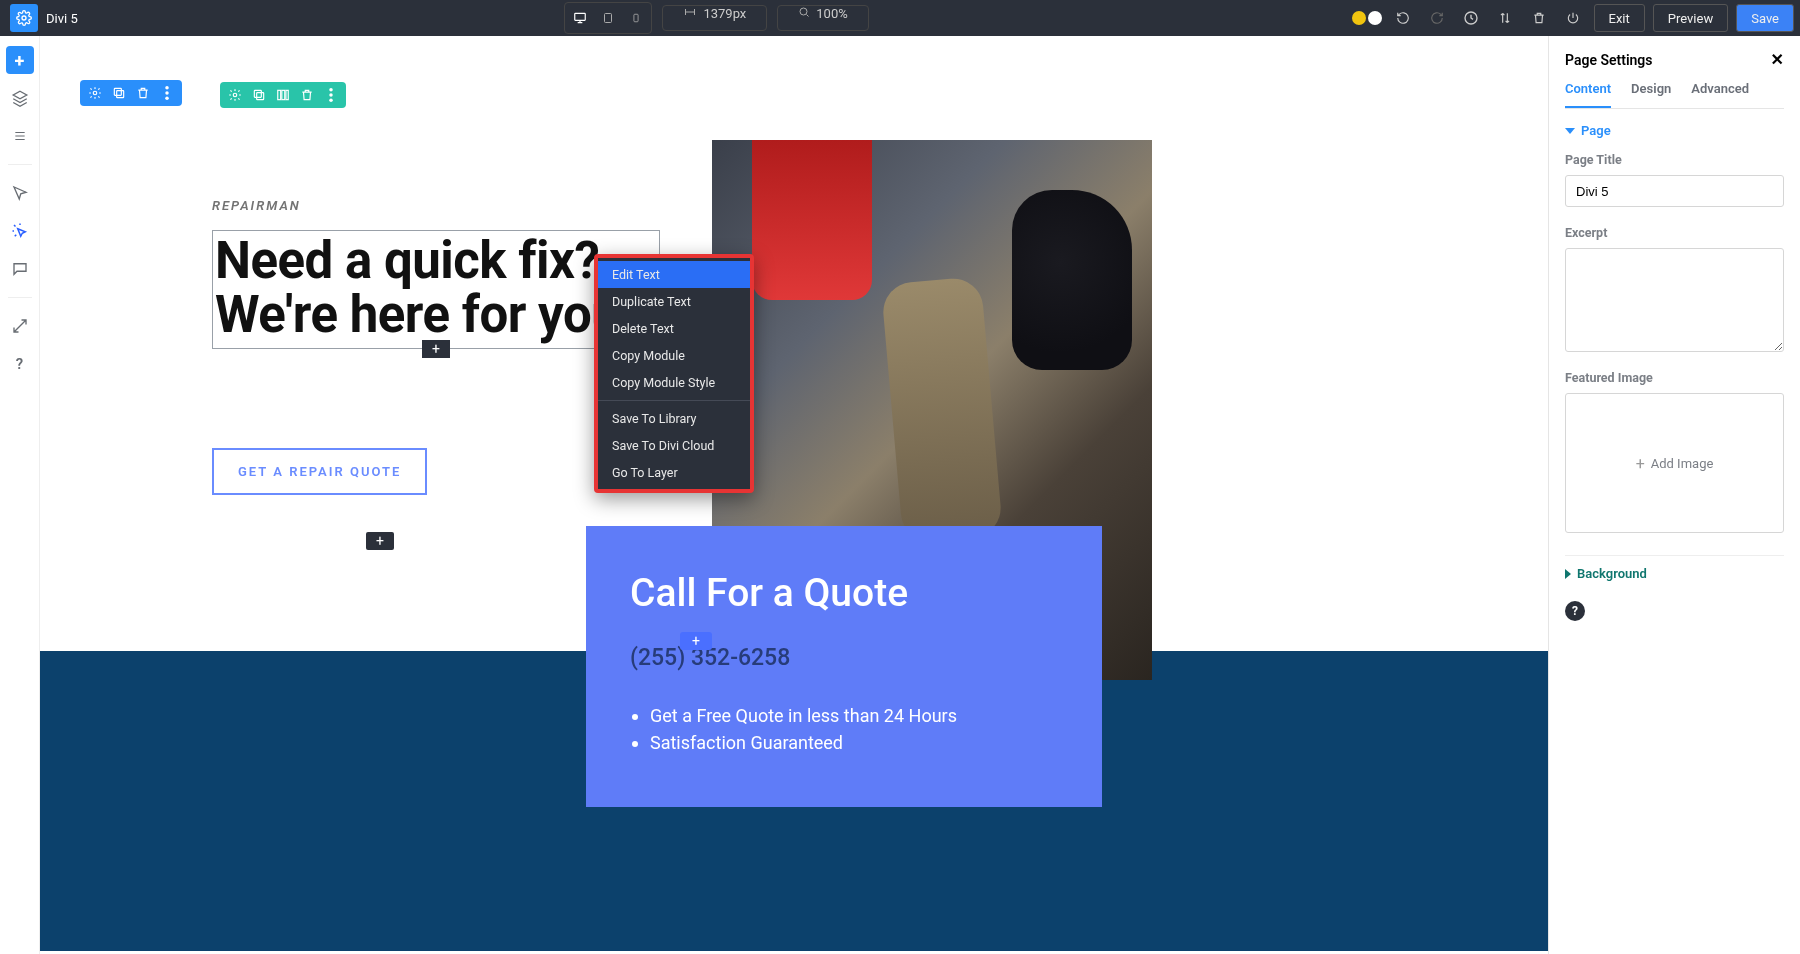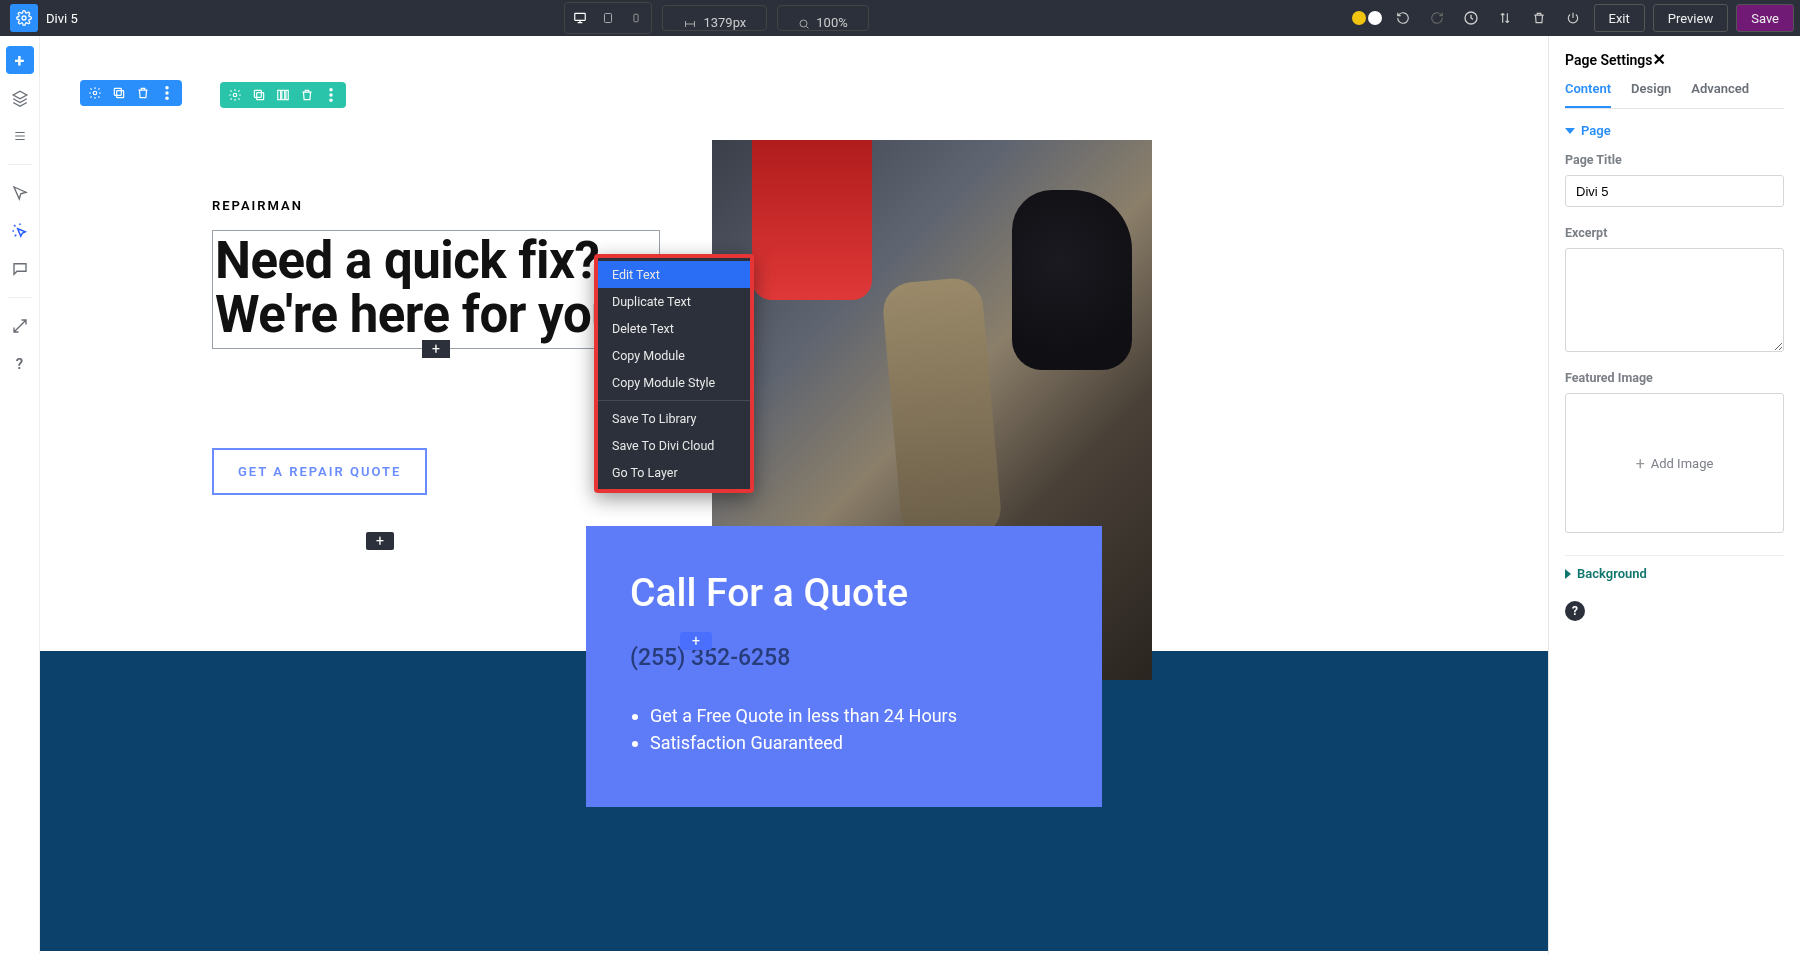--- a/index.html
+++ b/index.html
@@ -6,23 +6,23 @@
 body { font-family: -apple-system, BlinkMacSystemFont, "Segoe UI", Roboto, Helvetica, Arial, sans-serif; overflow: hidden; background: #fff; }
 
 
 .topbar { height: 36px; background: #2b303a; display: flex; align-items: center; color: #fff; font-size: 13px; }
 .topbar-left { display: flex; align-items: center; gap: 8px; padding: 0 10px; }
 .topbar-center { flex: 1; display: flex; align-items: center; justify-content: center; gap: 10px; }
 .topbar-right { display: flex; align-items: center; gap: 8px; padding: 0 6px; }
 .icon-btn { width: 26px; height: 26px; display: flex; align-items: center; justify-content: center; cursor: pointer; color: #ccc; border-radius: 3px; }
 .brand-gear { background: #2a8ffb; width: 28px; height: 28px; display: flex; align-items: center; justify-content: center; border-radius: 3px; }
 .device-icons { display: flex; gap: 2px; border: 1px solid #444; border-radius: 4px; padding: 2px; }
-.inp-box { border: 1px solid #444; border-radius: 4px; height: 26px; display: flex; align-items: flex-end; padding: 0 20px; color: #ccc; gap: 6px; min-width: 82px; }
+.inp-box { border: 1px solid #444; border-radius: 4px; height: 26px; display: flex; align-items: flex-start; padding: 0 20px; color: #ccc; gap: 6px; min-width: 82px; }
 .btn { height: 28px; padding: 0 14px; display: flex; align-items: center; border-radius: 3px; cursor: pointer; font-size: 13px; border: 1px solid #555; color: #eee; }
-.btn.save { background: #701a75; }
+.btn.save { background: #3b82f6; }
 .sun-moon { display: flex; align-items: center; gap: 2px; }
 .sun { width: 14px; height: 14px; background: #f1c40f; border-radius: 50%; }
 .moon { width: 14px; height: 14px; background: #fff; border-radius: 50%; }
 
 
 .main { display: flex; height: calc(100vh - 36px); }
 .left-rail { width: 40px; background: #fff; border-right: 1px solid #eee; display: flex; flex-direction: column; align-items: center; padding-top: 10px; gap: 10px; }
 .left-rail .add-sq { background: #2a8ffb; color: #fff; width: 28px; height: 28px; border-radius: 4px; display: flex; align-items: center; justify-content: center; font-size: 18px; font-weight: bold; cursor: pointer; }
 .left-rail .rail-icon { width: 28px; height: 28px; color: #686d73; display: flex; align-items: center; justify-content: center; cursor: pointer; border-radius: 3px; }
 .left-rail .rail-icon.active { color: #2a5fff; }
@@ -37,21 +37,21 @@
 .tb-icon { width: 18px; height: 18px; display: flex; align-items: center; justify-content: center; cursor: pointer; }
 
 .canvas { position: relative; width: 100%; height: 1000px; }
 .page-bg { position: absolute; top: 615px; left: 0; right: 0; height: 300px; background: #0c416c; }
 
 .hero-image { position: absolute; top: 104px; left: 672px; width: 440px; height: 540px; background: linear-gradient(135deg, #3a3f4a 0%, #5e6470 30%, #8b7f6a 50%, #4a4138 70%, #2a2520 100%); overflow: hidden; }
 .hero-image::before { content: ''; position: absolute; top: 0; left: 40px; width: 120px; height: 160px; background: linear-gradient(180deg, #b01c1c, #e03838); border-radius: 0 0 20px 20px; }
 .hero-image::after { content: ''; position: absolute; top: 140px; left: 180px; width: 100px; height: 260px; background: linear-gradient(180deg, #9a8a6a, #6b5e48); border-radius: 30px; transform: rotate(-5deg); }
 .glove { position: absolute; right: 20px; top: 50px; width: 120px; height: 180px; background: radial-gradient(circle at 40% 40%, #1a1a20 0%, #0f0f14 70%); border-radius: 40px 60px 30px 30px; }
 
-.subhead { position: absolute; top: 162px; left: 172px; color: #000000; letter-spacing: 2px; font-size: 13px; font-weight: 600; }
+.subhead { position: absolute; top: 162px; left: 172px; color: #737373; letter-spacing: 2px; font-size: 13px; font-weight: 600; font-style: italic; }
 .headline-box { position: absolute; top: 194px; left: 172px; width: 448px; border: 1px solid #99a0a8; padding: 3px 0 6px 0; }
 .headline { font-size: 51px; font-weight: 700; line-height: 1.06; color: #111; letter-spacing: -0.5px; padding: 0 2px; }
 .add-bar { position: absolute; left: 50%; transform: translateX(-50%); bottom: -10px; width: 28px; height: 18px; background: #2b303a; color: #fff; display: flex; align-items: center; justify-content: center; font-size: 14px; cursor: pointer; }
 
 .quote-btn { position: absolute; top: 412px; left: 172px; border: 2px solid #6a8cff; color: #6a8cff; padding: 14px 24px; letter-spacing: 2px; font-weight: 600; font-size: 13px; cursor: pointer; }
 .inline-add { position: absolute; top: 496px; left: 326px; width: 28px; height: 18px; background: #2b303a; color: #fff; display: flex; align-items: center; justify-content: center; font-size: 14px; cursor: pointer; border-radius: 2px; }
 
 .blue-inline-add { position: absolute; top: 596px; left: 640px; width: 32px; height: 18px; background: #4a6fff; color: #fff; display: flex; align-items: center; justify-content: center; font-size: 14px; cursor: pointer; border-radius: 3px; z-index: 3; }
 
 .cta-box { position: absolute; top: 490px; left: 546px; width: 516px; background: #5f7cf8; color: #fff; padding: 44px 44px 48px 44px; }
@@ -60,21 +60,21 @@
 .cta-list { list-style: disc; padding-left: 20px; font-size: 18px; }
 .cta-list li { margin-bottom: 6px; }
 
 
 .ctx-menu { position: absolute; top: 218px; left: 554px; width: 160px; background: #2b303a; border-radius: 4px; border: 4px solid #e73434; padding: 3px 0; z-index: 10; box-shadow: 0 6px 20px rgba(0,0,0,0.4); }
 .ctx-item { padding: 6px 14px; color: #e8e8e8; font-size: 12.5px; cursor: pointer; }
 .ctx-item.active { background: #2a6ef5; }
 .ctx-sep { height: 1px; background: #454a56; margin: 4px 0; }
 
 
-.rp-header { display: flex; justify-content: flex-start; align-items: center; margin-bottom: 12px; }
+.rp-header { display: flex; justify-content: space-between; align-items: center; margin-bottom: 12px; }
 .rp-title { font-weight: 600; font-size: 14px; }
 .rp-close { cursor: pointer; font-size: 16px; font-weight: 700; }
 .rp-tabs { display: flex; gap: 20px; border-bottom: 1px solid #e5e5e5; margin-bottom: 14px; }
 .rp-tab { font-size: 13px; font-weight: 600; color: #6a6f78; padding-bottom: 10px; cursor: pointer; }
 .rp-tab.active { color: #2a8ffb; border-bottom: 2px solid #2a8ffb; }
 .rp-group-header { display: flex; align-items: center; gap: 6px; color: #2a8ffb; font-weight: 600; font-size: 13px; cursor: pointer; margin-bottom: 14px; }
 .rp-group-header2 { display: flex; align-items: center; gap: 6px; color: #0f766e; font-weight: 600; font-size: 13px; cursor: pointer; padding: 10px 0; border-top: 1px solid #eee; }
 .rp-label { font-size: 12.5px; color: #7b7f86; font-weight: 700; margin-bottom: 8px; }
 .rp-input { width: 100%; border: 1px solid #d6d6d6; border-radius: 3px; height: 32px; padding: 0 10px; font-size: 13px; margin-bottom: 18px; }
 .rp-textarea { width: 100%; border: 1px solid #d6d6d6; border-radius: 3px; height: 104px; padding: 8px 10px; font-size: 13px; margin-bottom: 18px; resize: vertical; }

